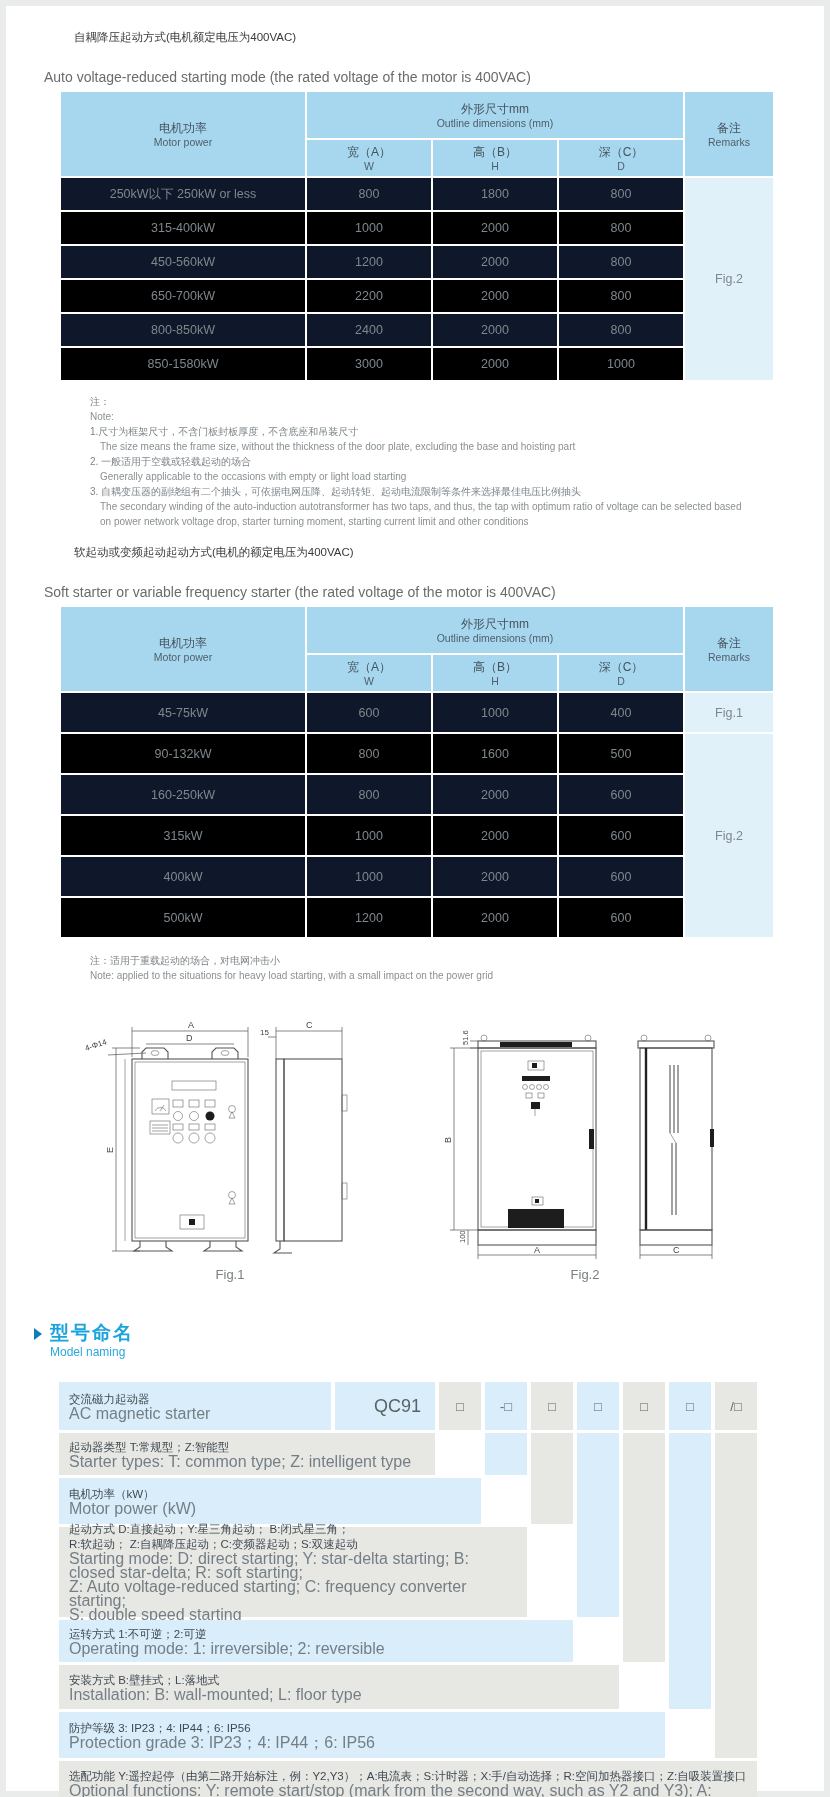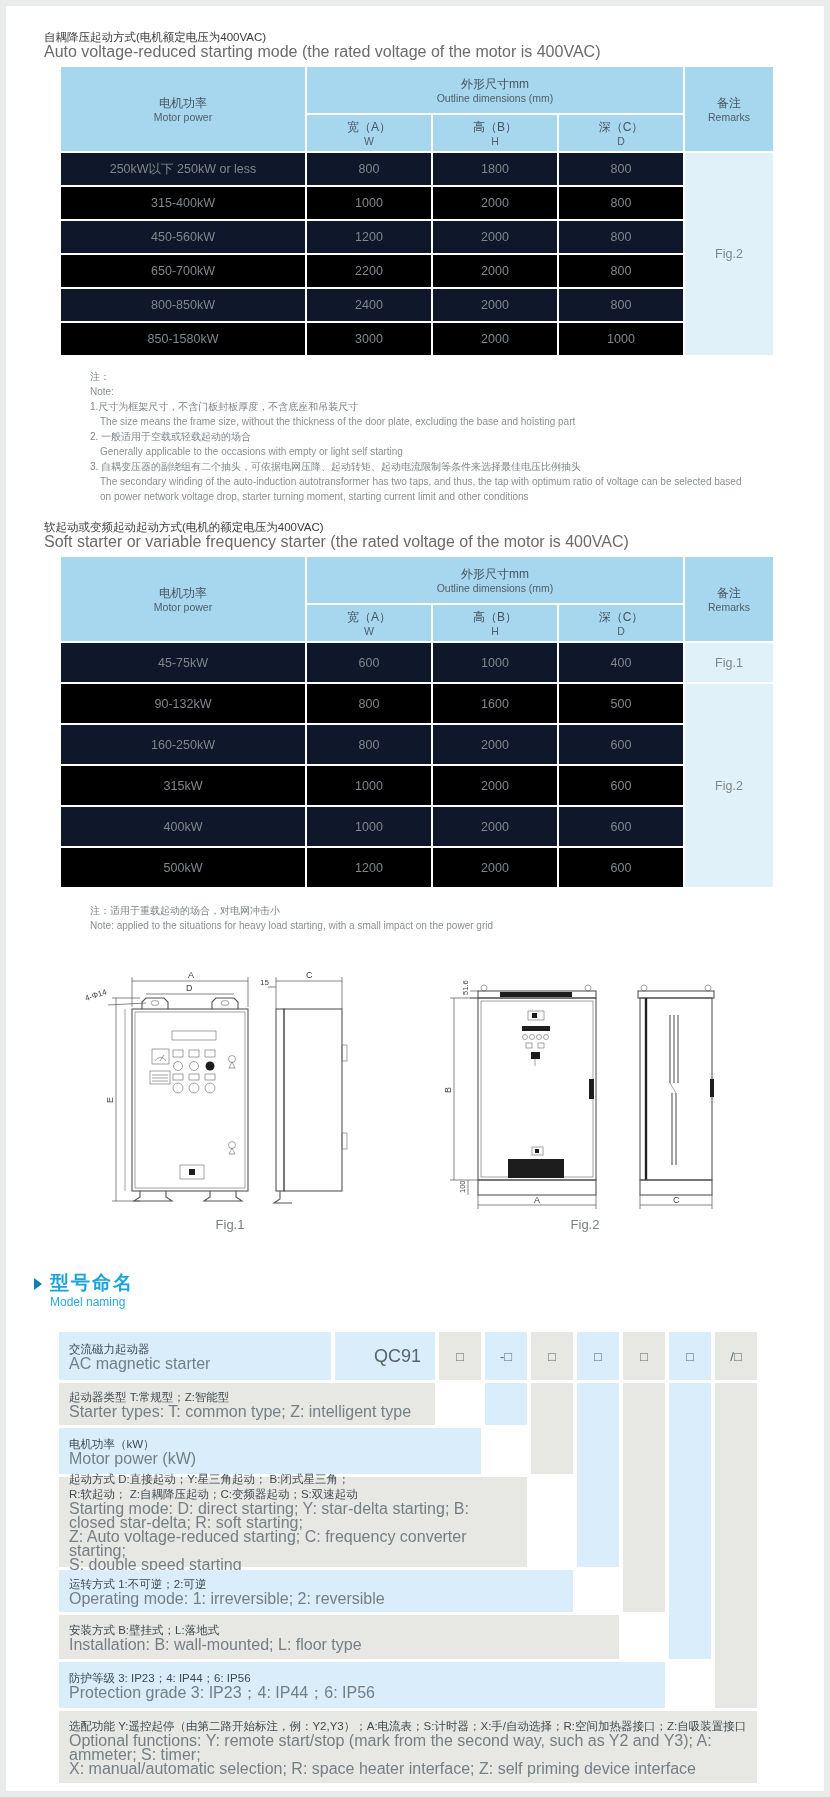--- a/index.html
+++ b/index.html
@@ -8,22 +8,22 @@
     background:#e9eceb;
     font-family:"Liberation Sans","DejaVu Sans",sans-serif;
     -webkit-font-smoothing:antialiased;
   }
   .page{
     position:relative;width:818px;height:1785px;margin:6px;background:#ffffff;
     box-sizing:border-box;padding:24px 0 0 0;
   }
   
   .tbl-title{margin:0 0 0 38px;}
-  .tbl-title .zh{font-size:11.5px;color:#3a3a3a;line-height:15px;}
-  .tbl-title .en{font-size:16px;color:#6b6b6b;line-height:14px;}
+  .tbl-title .zh{font-size:11.5px;color:#3a3a3a;line-height:15px;margin-left:30px;}
+  .tbl-title .en{font-size:14px;color:#6b6b6b;line-height:14px;margin-top:25px;}
   
   table.spec{border-collapse:separate;border-spacing:2px;margin:6px 0 0 53px;}
   table.spec th,table.spec td{padding:0;text-align:center;vertical-align:middle;}
   table.spec th{background:#a6d7ef;color:#46545d;font-weight:normal;}
   table.spec .hzh{font-size:12px;line-height:16px;}
   table.spec .hen{font-size:10.5px;line-height:13px;color:#50606a;}
   table.spec td{font-size:12.5px;color:#7f878c;}
   .col-motor{width:244px;} .col-dim{width:124px;} .col-rem{width:88px;}
   .t1 tbody tr{height:32px;} .t2 tbody tr{height:39px;padding-left:36px;}
   .row-a{background:#0f172a;} .row-b{background:#000000;}
@@ -150,21 +150,21 @@
       </tr>
     </tbody>
   </table>
 
   <div class="notes">
     <div class="n zh">注：</div>
     <div class="n">Note:</div>
     <div class="n zh">1.尺寸为框架尺寸，不含门板封板厚度，不含底座和吊装尺寸</div>
     <div class="n ind">The size means the frame size, without the thickness of the door plate, excluding the base and hoisting part</div>
     <div class="n zh">2. 一般适用于空载或轻载起动的场合</div>
-    <div class="n ind">Generally applicable to the occasions with empty or light self starting</div>
+    <div class="n ind">Generally applicable to the occasions with empty or light load starting</div>
     <div class="n zh">3. 自耦变压器的副绕组有二个抽头，可依据电网压降、起动转矩、起动电流限制等条件来选择最佳电压比例抽头</div>
     <div class="n ind">The secondary winding of the auto-induction autotransformer has two taps, and thus, the tap with optimum ratio of voltage can be selected based on power network voltage drop, starter turning moment, starting current limit and other conditions</div>
   </div>
 
   <div class="tbl-title" style="margin-top:16px">
     <div class="zh">软起动或变频起动起动方式(电机的额定电压为400VAC)</div>
     <div class="en">Soft starter or variable frequency starter (the rated voltage of the motor is 400VAC)</div>
   </div>
 
   <table class="spec t2">

